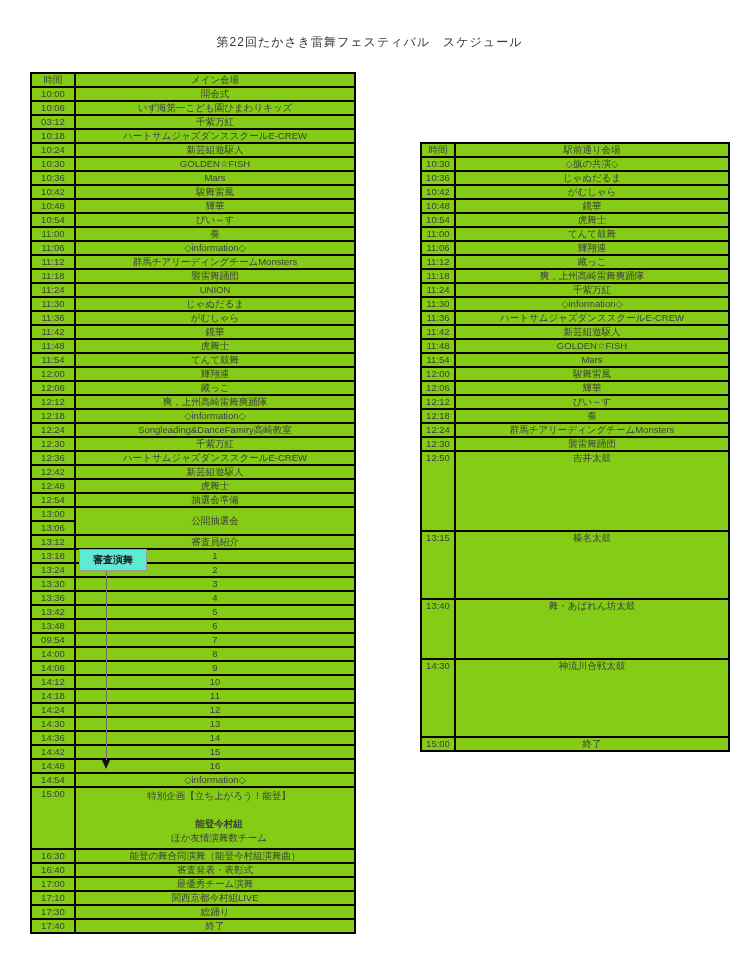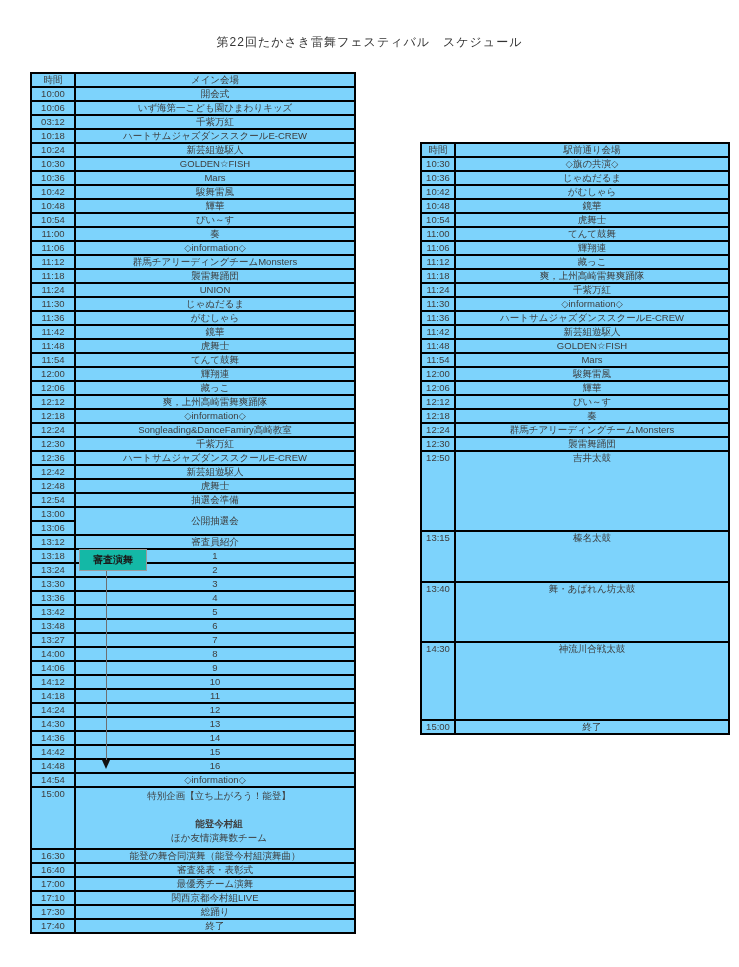--- a/index.html
+++ b/index.html
@@ -1,33 +1,33 @@
 <!DOCTYPE html>
 <html><head>
 <meta charset="utf-8">
 <style>
   html,body{margin:0;padding:0;background:#fff;}
   .page{position:relative;width:739px;height:967px;background:#ffffff;overflow:hidden;
         font-family:"Liberation Sans","DejaVu Sans",sans-serif;color:#3d3d3d;}
   .title{position:absolute;top:34px;left:0;width:739px;text-align:center;margin:0;
          font-size:12px;font-weight:normal;letter-spacing:1px;color:#333;white-space:pre;}
-  table.sched{position:absolute;border-collapse:collapse;table-layout:fixed;background:#7dd3fc;}
+  table.sched{position:absolute;border-collapse:collapse;table-layout:fixed;background:#84cc16;}
   table.sched th,table.sched td{border:2px solid #000;font-size:9.5px;font-weight:normal;
          text-align:center;vertical-align:middle;padding:0;line-height:1.15;height:12px;
          overflow:hidden;white-space:nowrap;color:#3d3d3d;}
   table.main{left:30px;top:72px;width:326px;}
   table.station{left:420px;top:142px;width:310px;}
   table.main .tcol{width:42px;}
   table.station .tcol{width:32px;}
   td.tcol{position:relative;}
   .vtop{vertical-align:top !important;padding-top:1px !important;}
   .bold{font-weight:bold;}
   td.ecol div{line-height:14px;padding-left:8px;}
   .jury-box{position:absolute;left:79px;top:549px;width:66px;height:20px;z-index:6;
-            background:#14b8a6;border:1px solid #9a9a9a;display:flex;align-items:center;
+            background:#5eead4;border:1px solid #9a9a9a;display:flex;align-items:center;
             justify-content:center;font-size:10px;font-weight:bold;color:#1a1a1a;}
   .jury-line{position:absolute;left:106px;top:570px;width:1px;height:190px;background:#6f6f6f;z-index:5;}
   .jury-arrowhead{position:absolute;left:102px;top:760px;width:0;height:0;z-index:5;
             border-left:4px solid transparent;border-right:4px solid transparent;
             border-top:9px solid #111;}
 </style>
 </head>
 <body>
 
 <div class="page">
@@ -191,21 +191,21 @@
         </tr>
         <tr>
           <td class="tcol">13:42</td>
           <td class="ecol">5</td>
         </tr>
         <tr>
           <td class="tcol">13:48</td>
           <td class="ecol">6</td>
         </tr>
         <tr>
-          <td class="tcol">13:27</td>
+          <td class="tcol">09:54</td>
           <td class="ecol">7</td>
         </tr>
         <tr>
           <td class="tcol">14:00</td>
           <td class="ecol">8</td>
         </tr>
         <tr>
           <td class="tcol">14:06</td>
           <td class="ecol">9</td>
         </tr>
@@ -366,21 +366,21 @@
           <td class="ecol">群馬チアリーディングチームMonsters</td>
         </tr>
         <tr>
           <td class="tcol">12:30</td>
           <td class="ecol">襲雷舞踊団</td>
         </tr>
         <tr style="height: 80px;">
           <td class="tcol vtop">12:50</td>
           <td class="ecol vtop">吉井太鼓</td>
         </tr>
-        <tr style="height: 51px;">
+        <tr style="height: 68px;">
           <td class="tcol vtop">13:15</td>
           <td class="ecol vtop">榛名太鼓</td>
         </tr>
         <tr style="height: 60px;">
           <td class="tcol vtop">13:40</td>
           <td class="ecol vtop">舞・あばれん坊太鼓</td>
         </tr>
         <tr style="height: 78px;">
           <td class="tcol vtop">14:30</td>
           <td class="ecol vtop">神流川合戦太鼓</td>

